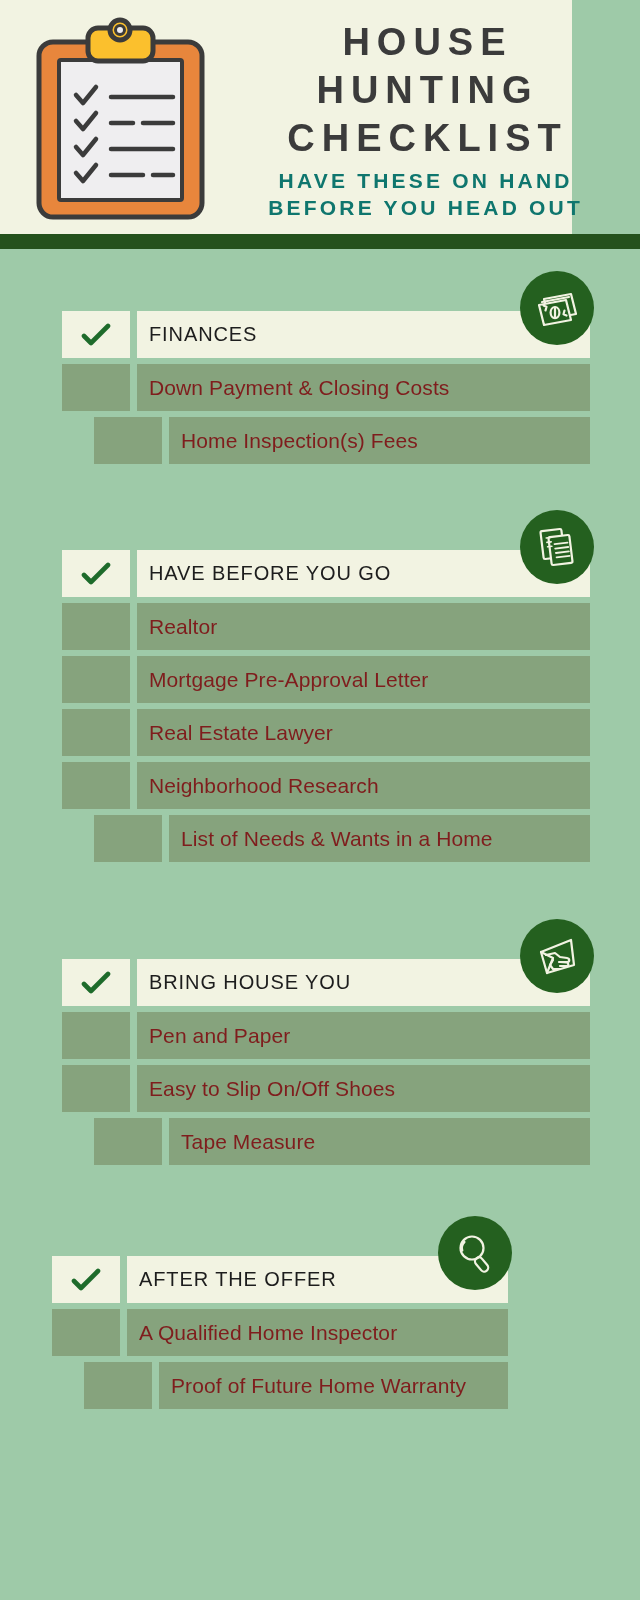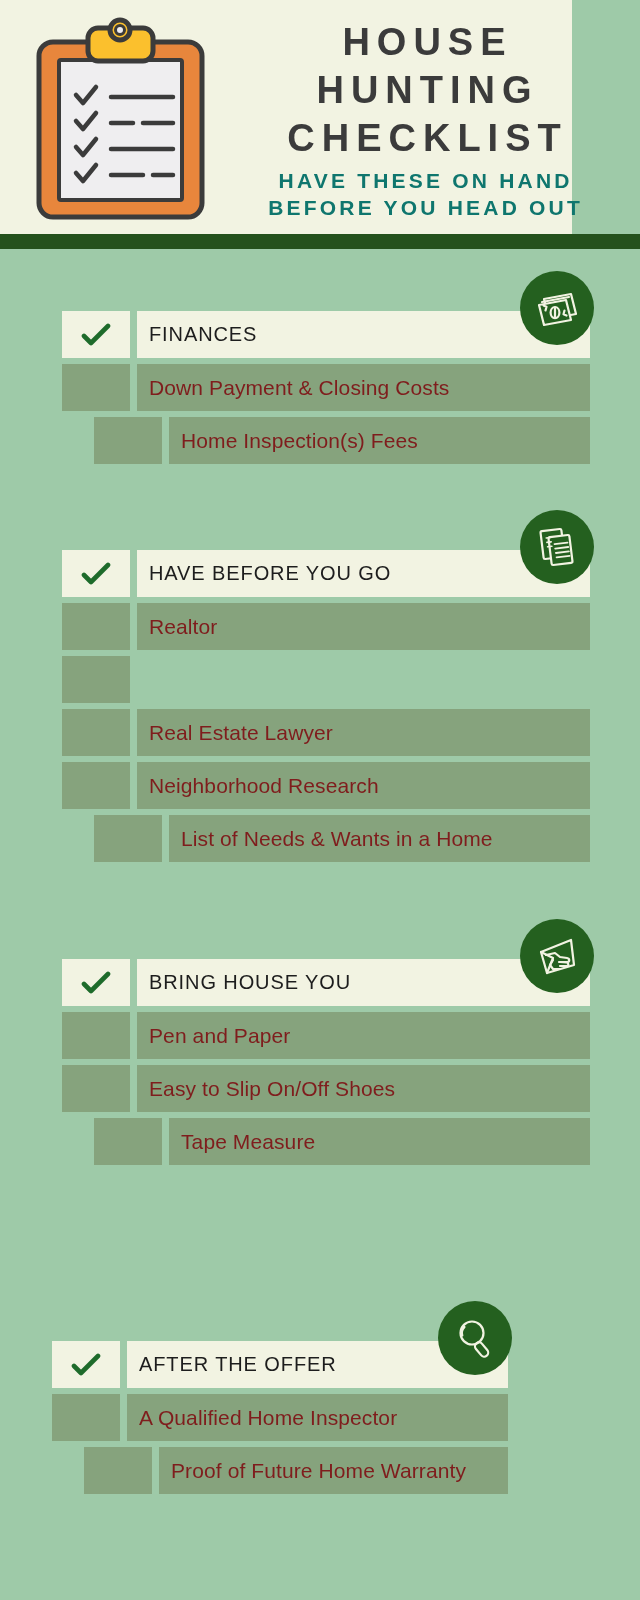--- a/index.html
+++ b/index.html
@@ -275,20 +275,23 @@
     </div>
 
     <div class="row">
       <div class="check-box"></div>
       <div class="row-body">
         <span class="row-label">Realtor</span>
       </div>
     </div>
     <div class="row">
       <div class="check-box"></div>
+      <div class="row-body">
+        <span class="row-label">Mortgage Pre-Approval Letter</span>
+      </div>
     </div>
     <div class="row">
       <div class="check-box"></div>
       <div class="row-body">
         <span class="row-label">Real Estate Lawyer</span>
       </div>
     </div>
     <div class="row">
       <div class="check-box"></div>
       <div class="row-body">
@@ -341,21 +344,21 @@
       </div>
     </div>
     <div class="row">
       <div class="check-box"></div>
       <div class="row-body">
         <span class="row-label">Tape Measure</span>
       </div>
     </div>
   </div>
 
-  <div class="section" style="left:52px; top:1341px; width:456px;">
+  <div class="section" style="left:52px; top:1256px; width:456px;">
 
     <div class="badge" style="right:-4px; top:-40px;">
       <svg viewBox="0 0 48 48" width="48" height="48">
         <g fill="none" stroke="#f2f3e2" stroke-width="2.2" stroke-linecap="round">
           <circle cx="21" cy="19" r="11.5"></circle>
           <path d="M13.5 13 C11 15.5 10.5 19 11.3 21.5"></path>
           <rect x="26.6" y="27.5" width="8" height="16" rx="4" transform="rotate(-40 30.6 35.5)"></rect>
         </g>
       </svg>
     </div>

